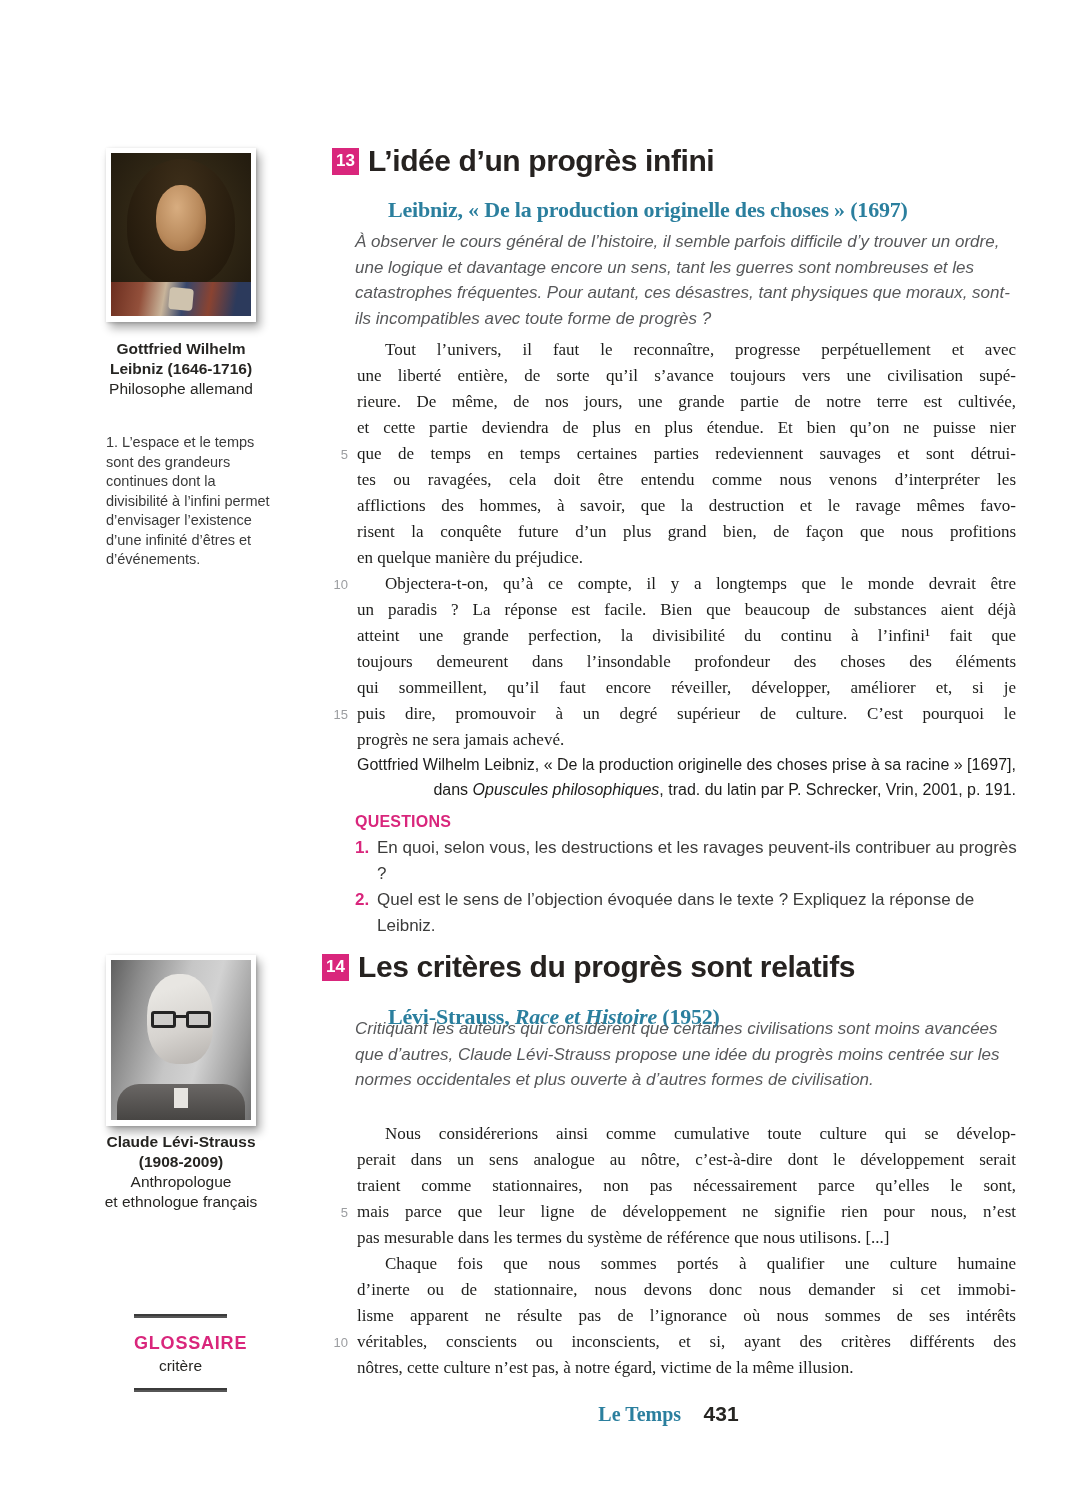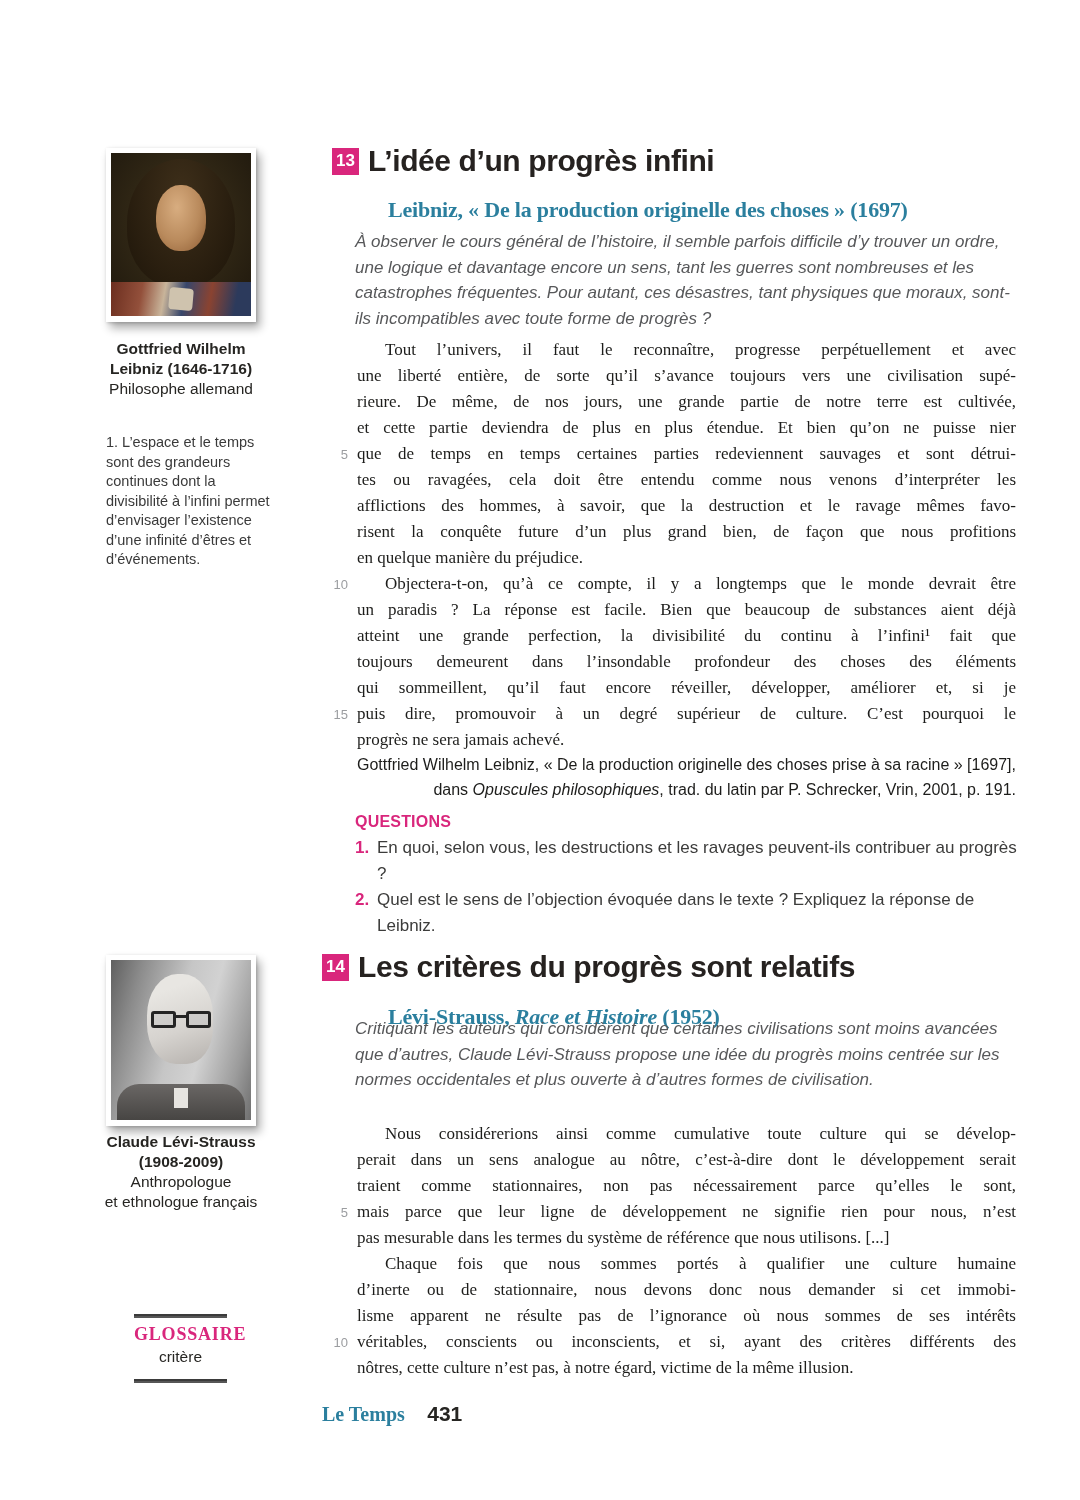--- a/index.html
+++ b/index.html
@@ -46,22 +46,22 @@
   .cap-name{font-weight:bold;color:#262522;}
   .cap-role{color:#262522;}
 
   .sidenote{
     position:absolute;font-size:14.5px;line-height:19.5px;color:#3a3a3a;
   }
 
   .glossary{position:absolute;text-align:center;}
   .dline{height:3px;border-top:2px solid #3b3b3b;border-bottom:2px solid #565656;}
   .glossary .glabel{
-    font-family:Liberation Serif, serif;font-weight:bold;font-size:18px;
-    color:var(--pink);letter-spacing:.8px;margin-top:6px;
+    font-family:Liberation Sans, sans-serif;font-weight:bold;font-size:18px;
+    color:var(--pink);letter-spacing:.8px;margin-top:15px;
   }
   .glossary .gterm{font-size:15.5px;color:#262522;margin:3px 0 13px 0;}
 
   
   .doc-head{position:absolute;display:flex;align-items:center;gap:9px;}
   .badge{
     flex:none;width:27px;height:27px;display:flex;align-items:center;justify-content:center;
     background:var(--pink);color:#fff;font-weight:bold;font-size:17px;
   }
   .doc-title{
@@ -91,21 +91,21 @@
     position:absolute;text-align:right;font-family:Liberation Sans, sans-serif;
     font-size:16px;line-height:25px;color:var(--ink);white-space:nowrap;
   }
 
   .questions{position:absolute;}
   .q-label{font-size:16px;font-weight:bold;color:var(--pink);letter-spacing:.2px;margin-bottom:4px;}
   .q-row{display:flex;font-size:17px;line-height:26px;color:#3c3c3b;}
   .q-num{flex:none;width:22px;font-weight:bold;color:var(--pink);}
   .q-text{flex:1;}
 
-  .footer{position:absolute;top:1402px;left:322px;width:693px;text-align:left;}
+  .footer{position:absolute;top:1402px;left:322px;width:693px;text-align:center;}
   .footer .chapter{
     font-family:"Liberation Serif",serif;font-weight:bold;font-size:20px;color:var(--teal);
   }
   .footer .pagenum{font-size:21px;font-weight:bold;color:#262522;margin-left:18px;}
 </style>
 </head>
 <body>
 
 <div class="portrait" style="left:106px;top:148px;">
   <div class="paint">

